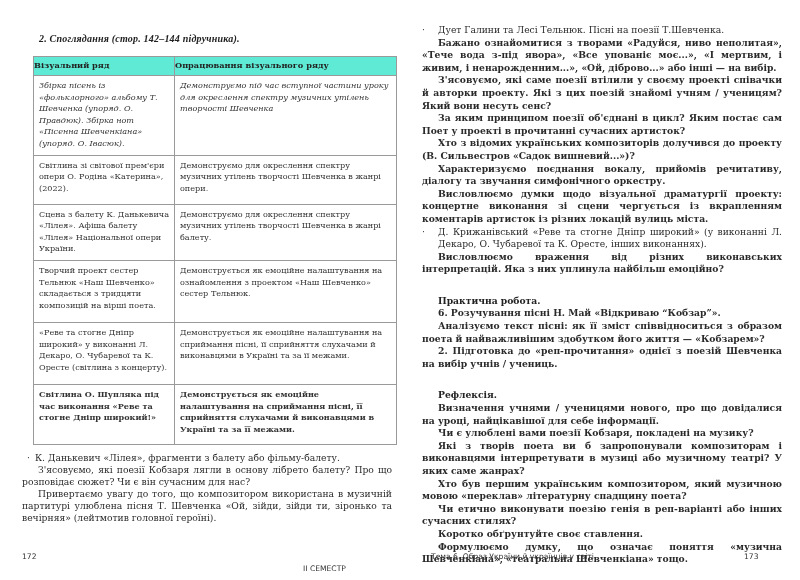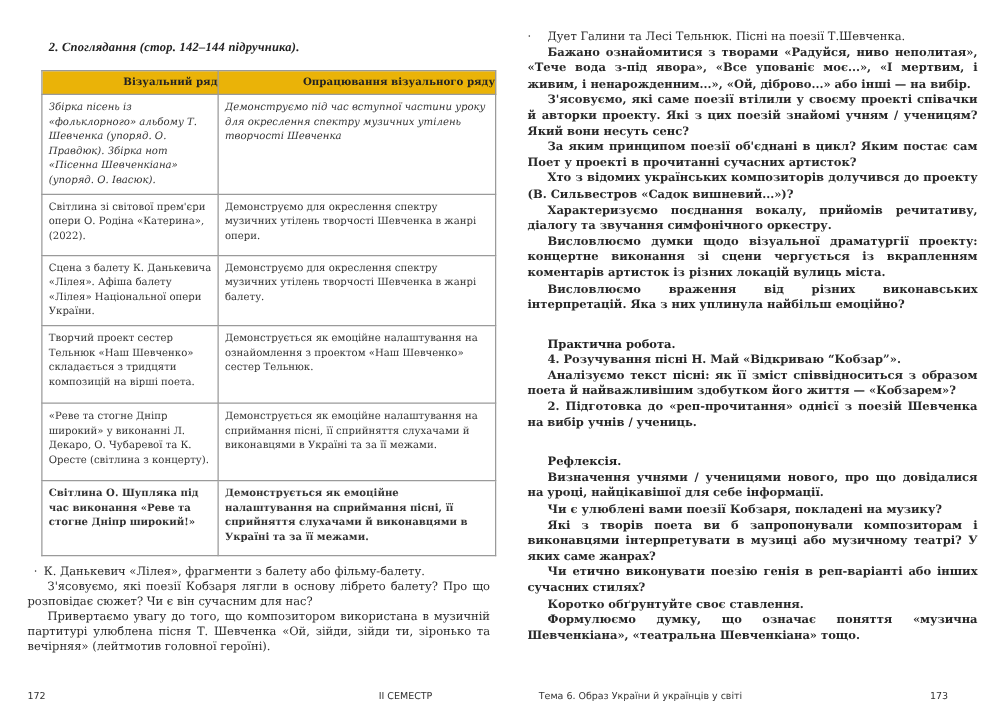--- a/index.html
+++ b/index.html
@@ -13,22 +13,22 @@
     position: absolute; left: 39px; top: 33px;
     font-family: Liberation Serif, serif; font-style: italic; font-weight: bold;
     font-size: 10px; color: #222; letter-spacing: 0.2px;
   }
   table.vis {
     position: absolute; left: 33px; top: 56px; width: 364px;
     border-collapse: collapse; font-size: 8.1px; line-height: 11.6px;
     font-family: "DejaVu Serif", serif; color: #333;
   }
   table.vis th {
-    background: #eab308; font-weight: bold; font-size: 8.2px;
-    height: 19px; border: 1px solid #9a9a9a; text-align: right; color: #222;
+    background: #5eead4; font-weight: bold; font-size: 8.2px;
+    height: 19px; border: 1px solid #9a9a9a; text-align: left; color: #222;
   }
   table.vis td {
     border: 1px solid #9a9a9a; vertical-align: top; padding: 4px 5px 5px 5px;
   }
   table.vis td.c1 { width: 141px; }
   table.vis tr.r0 td { height: 63px; font-style: italic; }
   table.vis tr.r1 td { height: 49px; }
   table.vis tr.r2 td { height: 53px; }
   table.vis tr.r3 td { height: 61px; }
   table.vis tr.r4 td { height: 62px; }
@@ -47,21 +47,21 @@
     text-align: justify;
   }
   .p-left1 { left: 22px; top: 464px; width: 370px; text-indent: 16px; }
   .p-left2 { left: 22px; top: 488px; width: 370px; text-indent: 16px; }
 
   .footer {
     position: absolute; top: 552px; font-family: "DejaVu Sans", sans-serif;
     font-size: 7.6px; color: #333;
   }
   .f-left-num { left: 22px; }
-  .f-left-sem { left: 303px; }
+  .f-left-sem { left: 303px; margin-top: 12px; }
   .f-right-topic { left: 31px; }
   .f-right-num { left: 344px; }
 
   
   .rblock { position: absolute; left: 22px; width: 360px; font-size: 9.2px; line-height: 12.6px; color: #2a2a2a; }
   .rblock p { text-align: justify; }
   .rblock p.ind { text-indent: 16px; font-weight: bold; }
   .rblock p.bul { padding-left: 16px; text-indent: -8px; }
   .rblock p.head { font-weight: bold; text-indent: 16px; margin-top: 19px; color: #222; }
   .bul-dot { display: inline-block; width: 8px; }
@@ -119,28 +119,30 @@
 
 <div class="page page-right">
   <div class="rblock" id="right-content" style="top:24px;">
       <p class="bul"><span class="bul-dot">·</span><span>Дует Галини та Лесі Тельнюк. Пісні на поезії Т.Шевченка.</span></p>
       <p class="ind">Бажано ознайомитися з творами «Радуйся, ниво неполитая», «Тече вода з-під явора», «Все упованіє моє...», «І мертвим, і живим, і ненарожденним...», «Ой, діброво...» або інші — на вибір.</p>
       <p class="ind">З'ясовуємо, які саме поезії втілили у своєму проекті співачки й авторки проекту. Які з цих поезій знайомі учням / ученицям? Який вони несуть сенс?</p>
       <p class="ind">За яким принципом поезії об'єднані в цикл? Яким постає сам Поет у проекті в прочитанні сучасних артисток?</p>
       <p class="ind">Хто з відомих українських композиторів долучився до проекту (В. Сильвестров «Садок вишневий...»)?</p>
       <p class="ind">Характеризуємо поєднання вокалу, прийомів речитативу, діалогу та звучання симфонічного оркестру.</p>
       <p class="ind">Висловлюємо думки щодо візуальної драматургії проекту: концертне виконання зі сцени чергується із вкрапленням коментарів артисток із різних локацій вулиць міста.</p>
+      <p class="bul"><span class="bul-dot">·</span><span>Д. Крижанівський «Реве та стогне Дніпр широкий» (у виконанні Л. Декаро, О. Чубаревої та К. Оресте, інших виконаннях).</span></p>
       <p class="ind">Висловлюємо враження від різних виконавських інтерпретацій. Яка з них уплинула найбільш емоційно?</p>
       <p class="head">Практична робота.</p>
-      <p class="ind">4. Розучування пісні Н. Май «Відкриваю “Кобзар”».</p>
+      <p class="ind">6. Розучування пісні Н. Май «Відкриваю “Кобзар”».</p>
       <p class="ind">Аналізуємо текст пісні: як її зміст співвідноситься з образом поета й найважливішим здобутком його життя — «Кобзарем»?</p>
       <p class="ind">2. Підготовка до «реп-прочитання» однієї з поезій Шевченка на вибір учнів / учениць.</p>
       <p class="head">Рефлексія.</p>
       <p class="ind">Визначення учнями / ученицями нового, про що довідалися на уроці, найцікавішої для себе інформації.</p>
       <p class="ind">Чи є улюблені вами поезії Кобзаря, покладені на музику?</p>
       <p class="ind">Які з творів поета ви б запропонували композиторам і виконавцями інтерпретувати в музиці або музичному театрі? У яких саме жанрах?</p>
+      <p class="ind">Хто був першим українським композитором, який музичною мовою «переклав» літературну спадщину поета?</p>
       <p class="ind">Чи етично виконувати поезію генія в реп-варіанті або інших сучасних стилях?</p>
       <p class="ind">Коротко обґрунтуйте своє ставлення.</p>
       <p class="ind">Формулюємо думку, що означає поняття «музична Шевченкіана», «театральна Шевченкіана» тощо.</p>
     </div>
   <div class="footer f-right-topic">Тема 6. Образ України й українців у світі</div>
   <div class="footer f-right-num">173</div>
 </div>
 
 </body></html>

